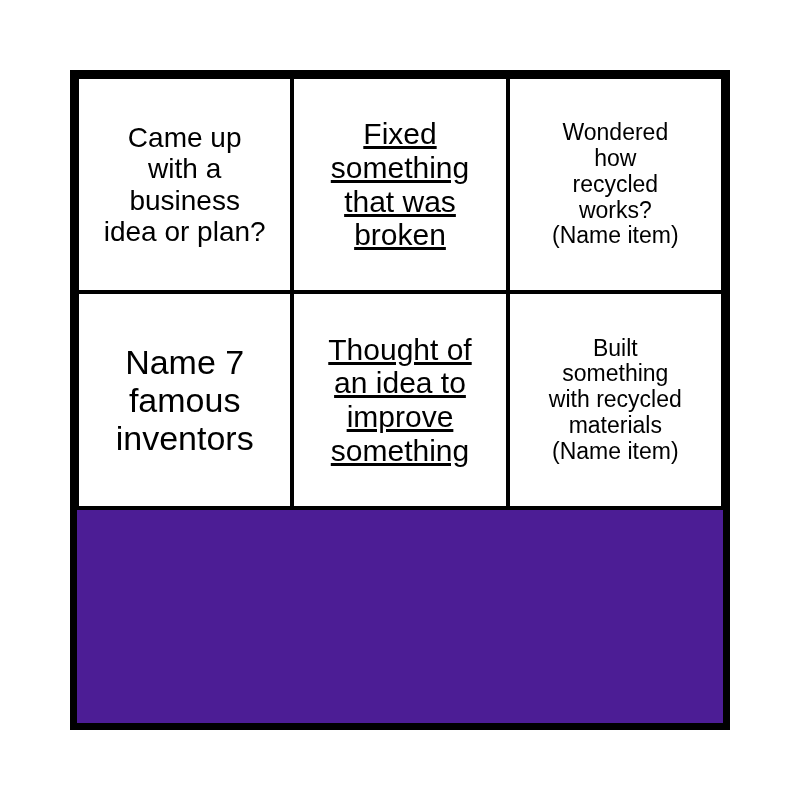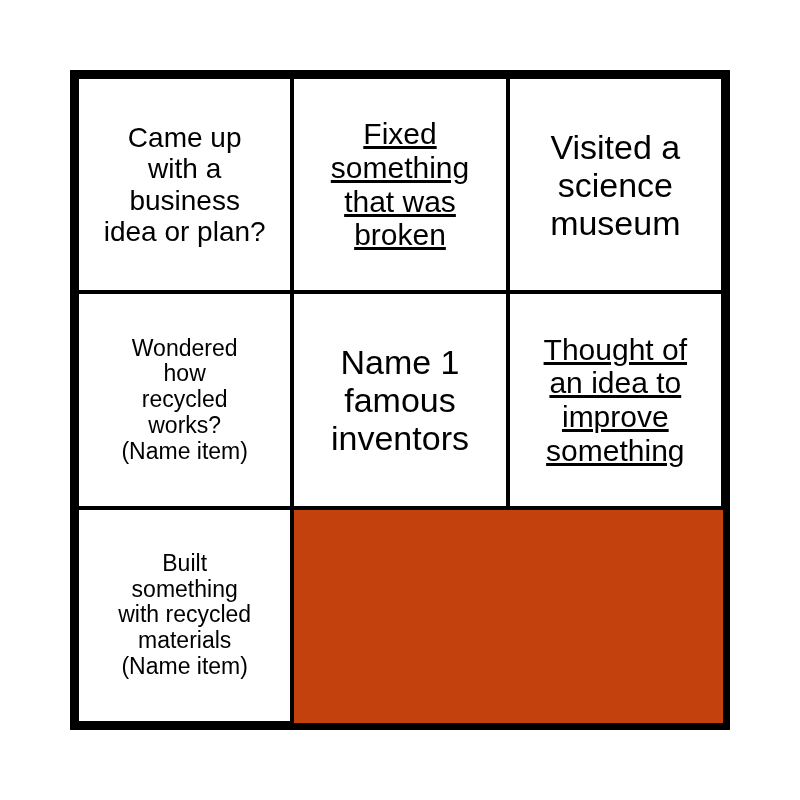--- a/index.html
+++ b/index.html
@@ -15,21 +15,21 @@
     overflow: hidden;
   }
   #board {
     position: absolute;
     left: 70px;
     top: 70px;
     width: 660px;
     height: 660px;
     box-sizing: border-box;
     border: 7px solid #000000;
-    background: #c2410c;
+    background: #4c1d95;
     display: grid;
     grid-template-columns: repeat(3, 1fr);
     grid-template-rows: repeat(3, 1fr);
   }
   .cell {
     box-sizing: border-box;
     border: 4px solid #000000;
     margin: -2px;
     display: flex;
     align-items: center;
@@ -63,34 +63,29 @@
 idea or plan?</span>
   </div>
   <div class="cell">
     <span class="fs-30">Fixed
 something
 that was
 broken</span>
   </div>
 
   <div class="cell">
-    <span class="fs-34">Visited a
-science
-museum</span>
-  </div>
-  <div class="cell">
     <span class="fs-23">Wondered
 how
 recycled
 works?
 (Name item)</span>
   </div>
 
   <div class="cell">
-    <span class="fs-34">Name 1
+    <span class="fs-34">Name 7
 famous
 inventors</span>
   </div>
   <div class="cell">
     <span class="fs-30">Thought of
 an idea to
 improve
 something</span>
   </div>
   <div class="cell">

